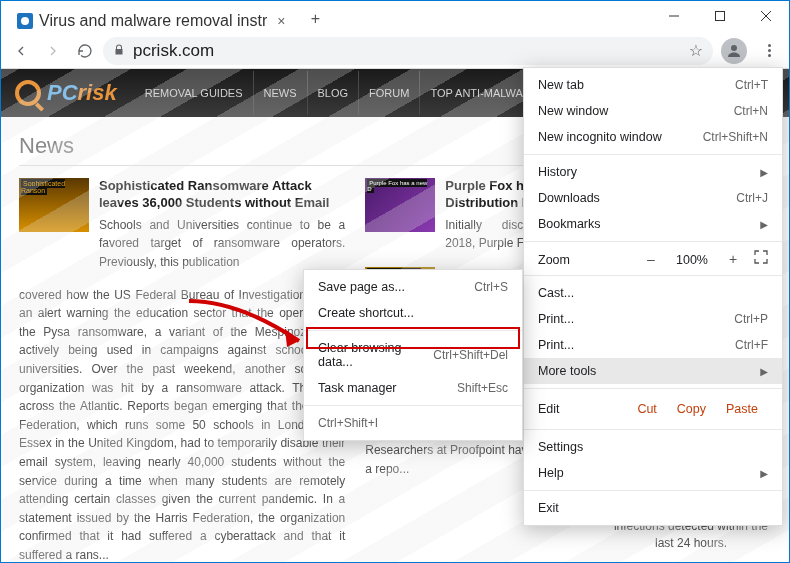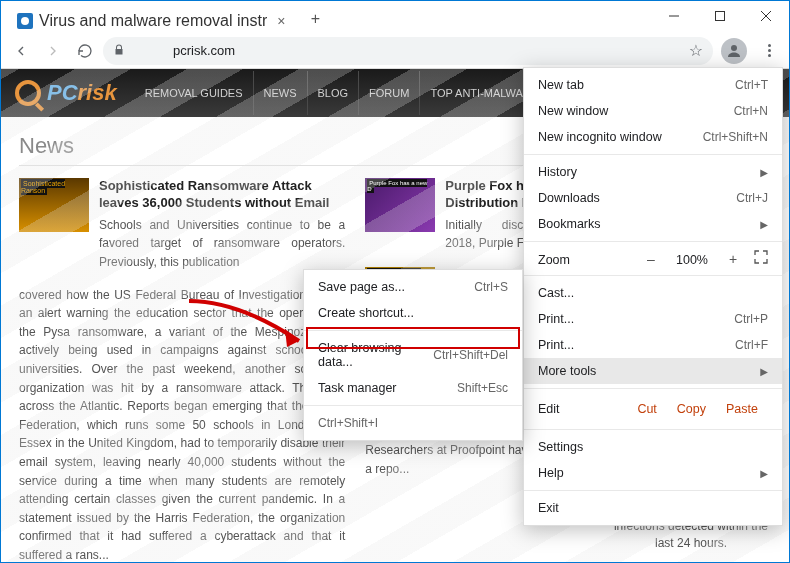--- a/index.html
+++ b/index.html
@@ -16,21 +16,21 @@
 .winctrls { margin-left: auto; display: flex; }
 .winctrls > div { width: 46px; height: 30px; display: flex; align-items: center; justify-content: center; }
 .winctrls svg { width: 12px; height: 12px; }
 
 
 .toolbar { height: 36px; border-bottom: 1px solid #ddd; display: flex; align-items: center; padding: 0 6px; gap: 4px; background: #fff; }
 .navbtn { width: 28px; height: 28px; display: flex; align-items: center; justify-content: center; border-radius: 50%; color: #5f6368; }
 .navbtn svg { width: 16px; height: 16px; }
 .addrbar { flex: 1; height: 28px; background: #f1f3f4; border-radius: 14px; display: flex; align-items: center; padding: 0 10px; gap: 8px; }
 .addrbar .lock { color: #5f6368; }
-.addrurl { font-size: 13px; color: #202124; flex: 1; margin-left: 40px; }
+.addrurl { font-size: 17px; color: #202124; flex: 1; }
 .star { color: #5f6368; }
 .avatar { width: 26px; height: 26px; border-radius: 50%; background: #bdc1c6; display: flex; align-items: center; justify-content: center; margin: 0 4px; }
 .avatar svg { width: 18px; height: 18px; fill: #5f6368; }
 .menubtn { width: 28px; height: 28px; display: flex; align-items: center; justify-content: center; color: #5f6368; }
 .dots { display: flex; flex-direction: column; gap: 2px; }
 .dots span { width: 3px; height: 3px; background: #5f6368; border-radius: 50%; }
 
 
 .page { height: calc(563px - 70px); overflow: hidden; position: relative; }
 .header { background: linear-gradient(#1a1a1a, #3a3a3a); height: 48px; display: flex; align-items: center; padding: 0 0 0 14px; }

